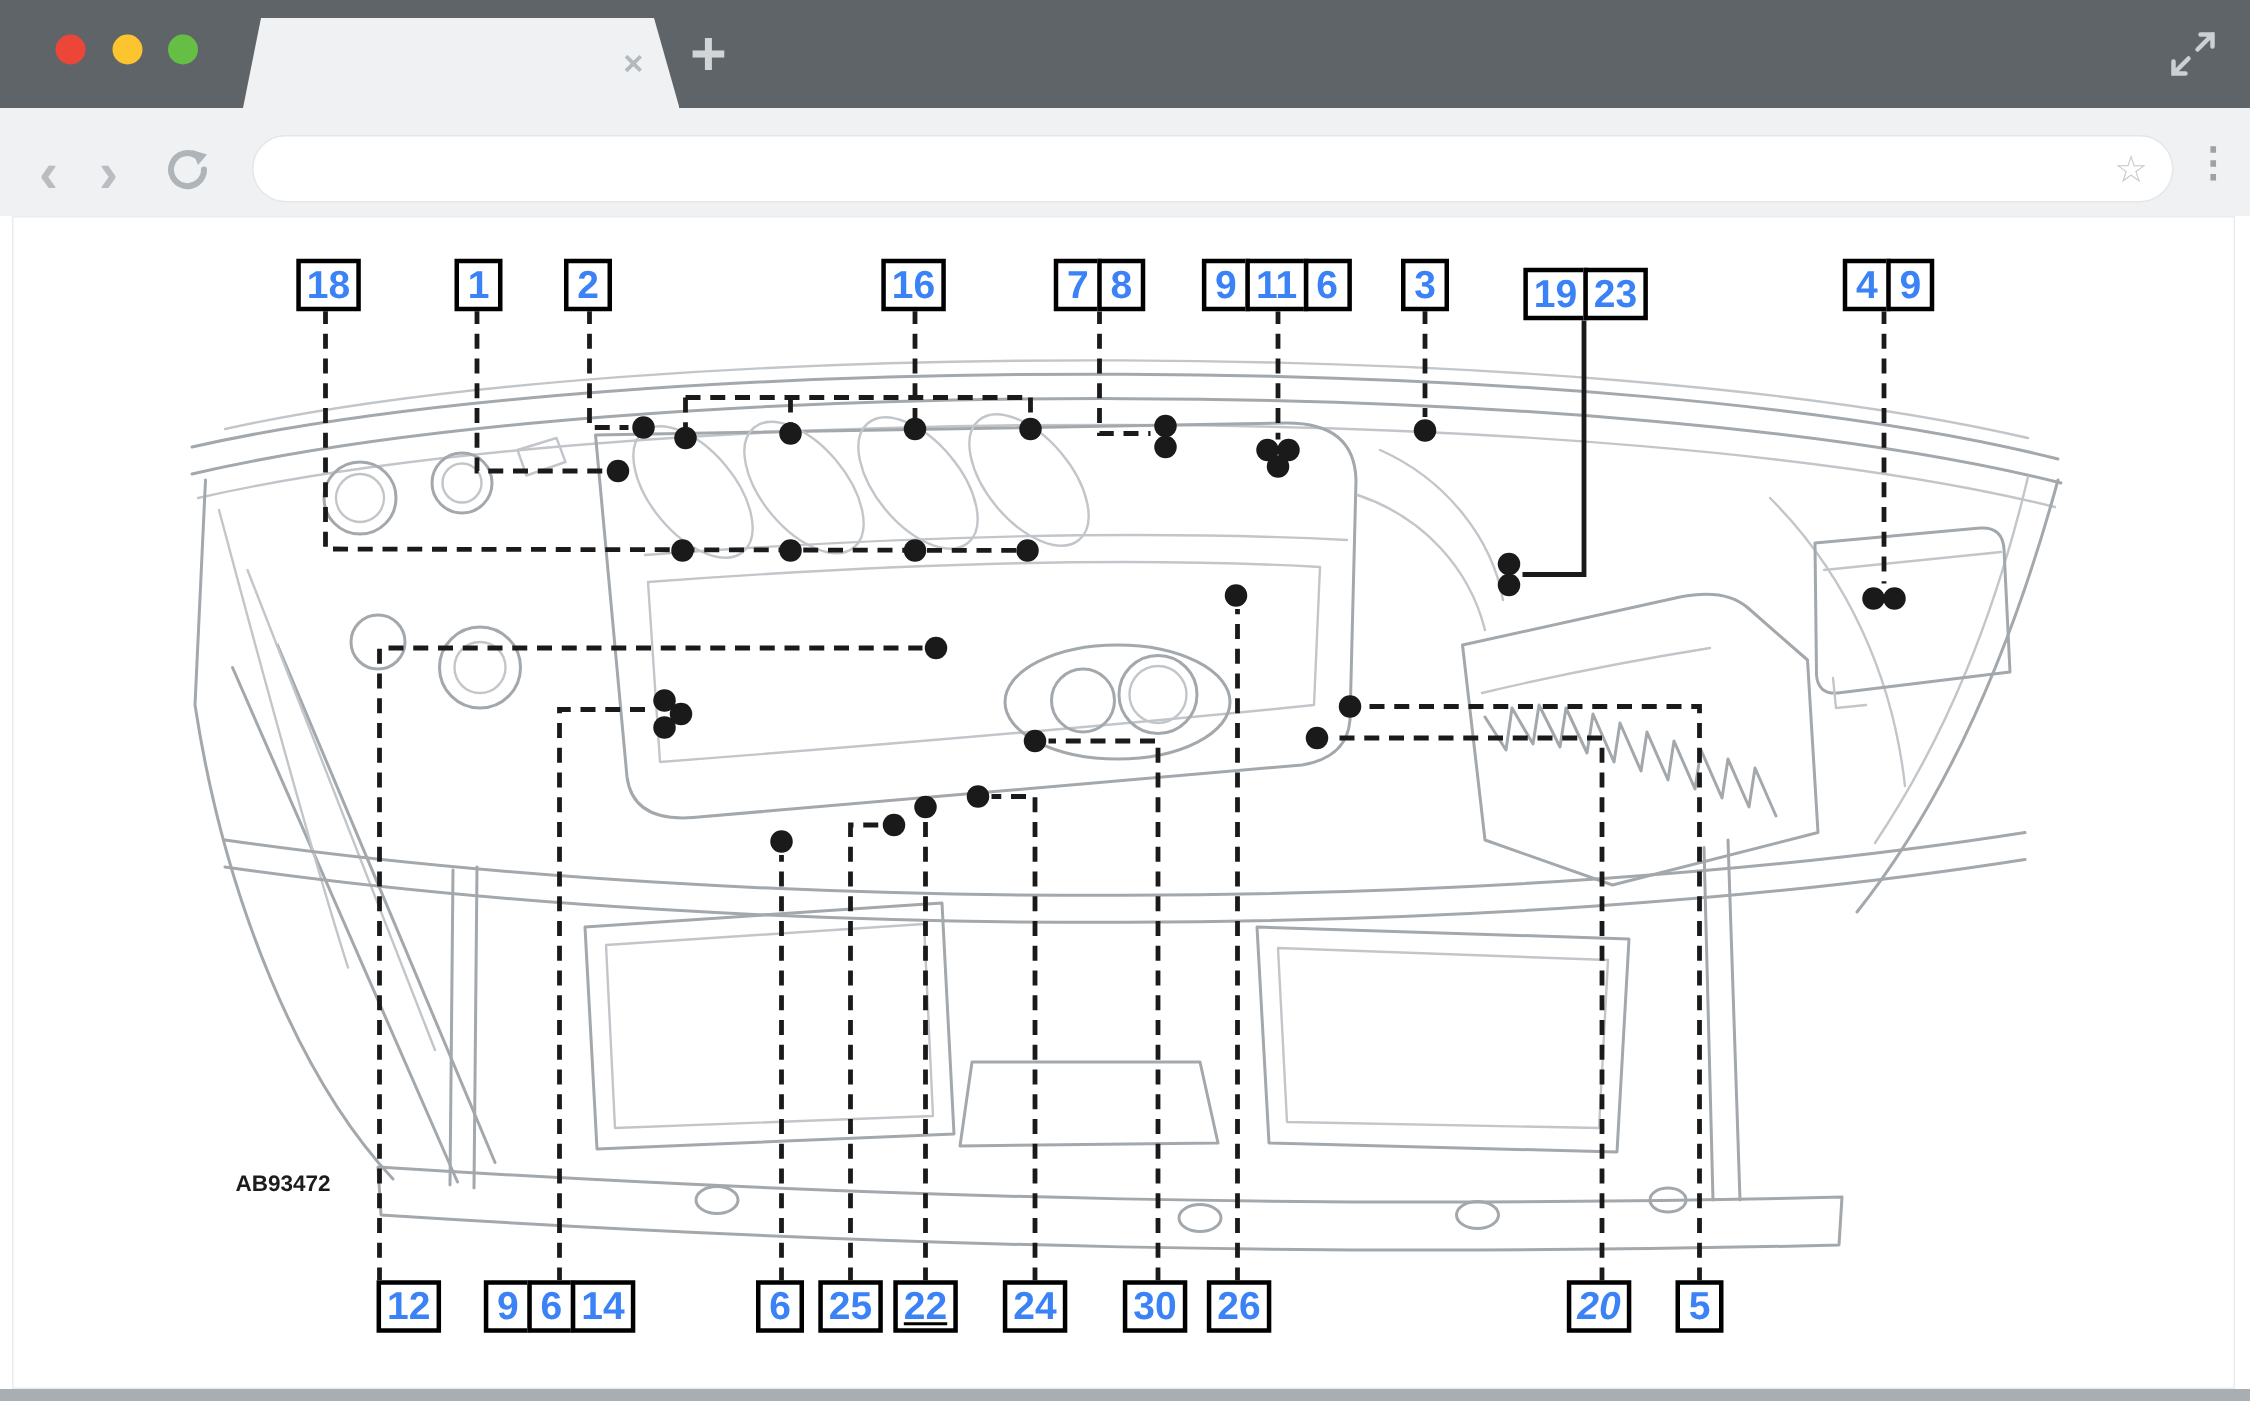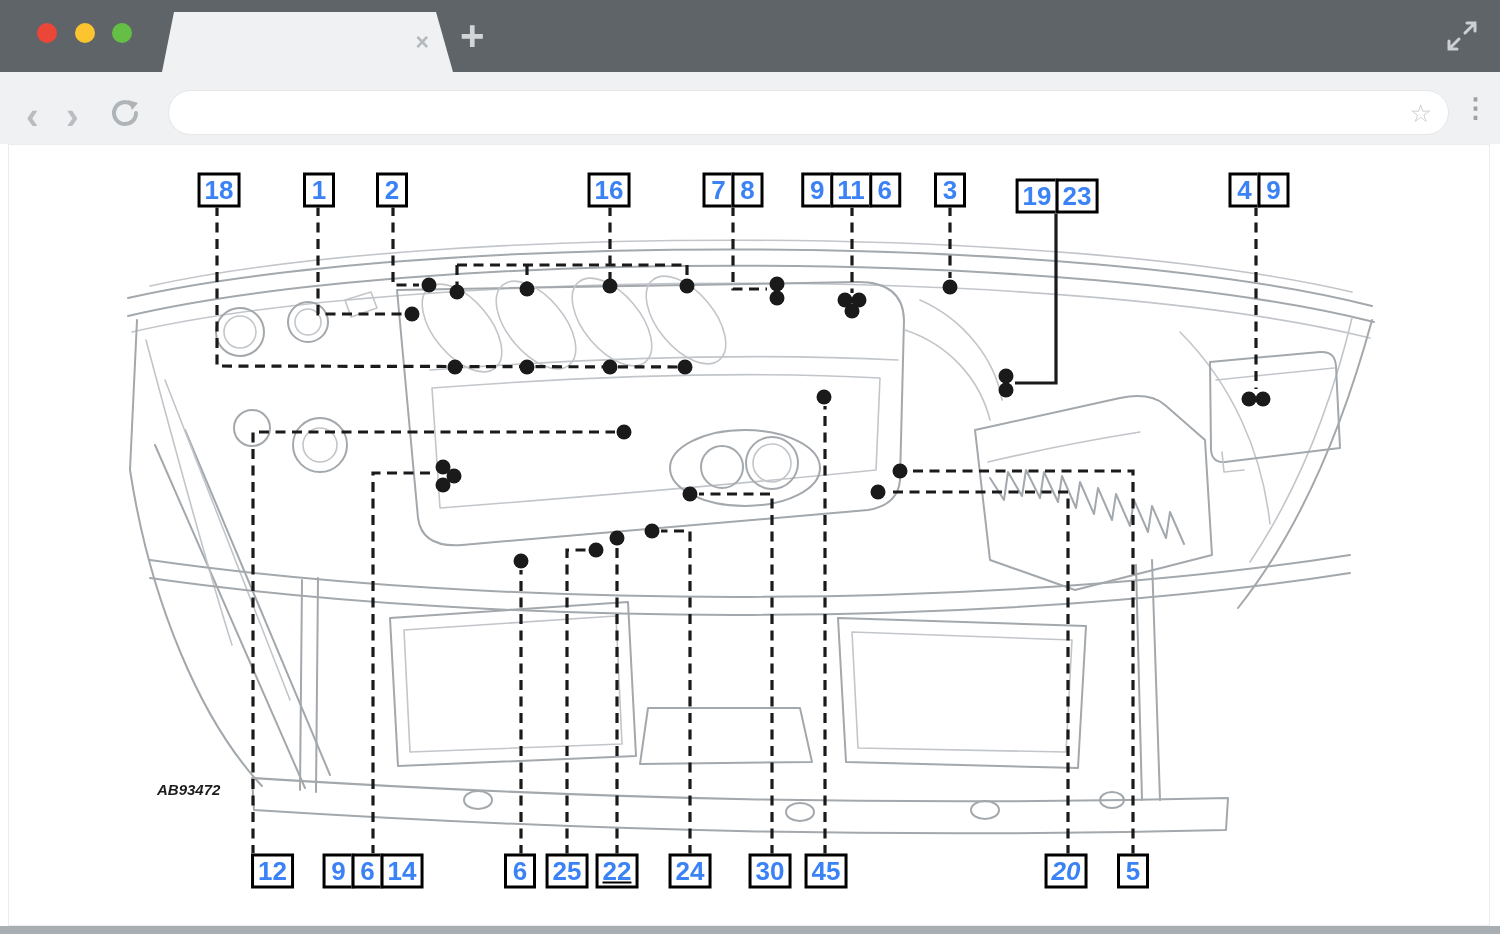--- a/index.html
+++ b/index.html
@@ -45,21 +45,21 @@
   .art-light{stroke:#c2c6ca;stroke-width:1.6;fill:none;stroke-linecap:round;stroke-linejoin:round;}
   .lead{fill:none;stroke-width:3.2;}
   .lead.dash{stroke-dasharray:10 6.5;}
   #callout-layer{position:absolute;left:0;top:0;width:1500px;height:934px;z-index:6;pointer-events:none;}
   .callout{position:absolute;transform:translate(-50%,-50%);display:flex;background:#ffffff;}
   .callout .cell{
     border:3px solid #000;padding:0 4px;font-weight:bold;font-size:26px;line-height:29px;
     color:#3b82f6;min-width:18px;text-align:center;background:#fff;
   }
   .callout .cell + .cell{margin-left:-3px;}
-  .figure-id{position:absolute;left:157px;top:781px;font-size:15px;font-weight:bold;color:#1c1c1c;z-index:6;font-style:italic;}
+  .figure-id{position:absolute;left:157px;top:781px;font-size:15px;font-weight:bold;color:#1c1c1c;z-index:6;}
 </style>
 </head>
 <body>
 
 <div class="content-frame"></div>
 
 <svg id="diagram-svg" width="1500" height="934" viewBox="0 0 1500 934">
   <g>
 
     <path class="art" d="M128,298 C420,232 1080,232 1372,306"></path>
@@ -237,21 +237,21 @@
     <div class="callout" style="left: 617px; top: 871px; text-decoration: underline;">
       <span class="cell">22</span>
     </div>
     <div class="callout" style="left: 690px; top: 871px;">
       <span class="cell">24</span>
     </div>
     <div class="callout" style="left: 770px; top: 871px;">
       <span class="cell">30</span>
     </div>
     <div class="callout" style="left: 826px; top: 871px;">
-      <span class="cell">45</span>
+      <span class="cell">26</span>
     </div>
     <div class="callout" style="left: 1066px; top: 871px; font-style: italic;">
       <span class="cell">20</span>
     </div>
     <div class="callout" style="left: 1133px; top: 871px;">
       <span class="cell">5</span>
     </div>
   </div>
 <div class="figure-id">AB93472</div>
 

